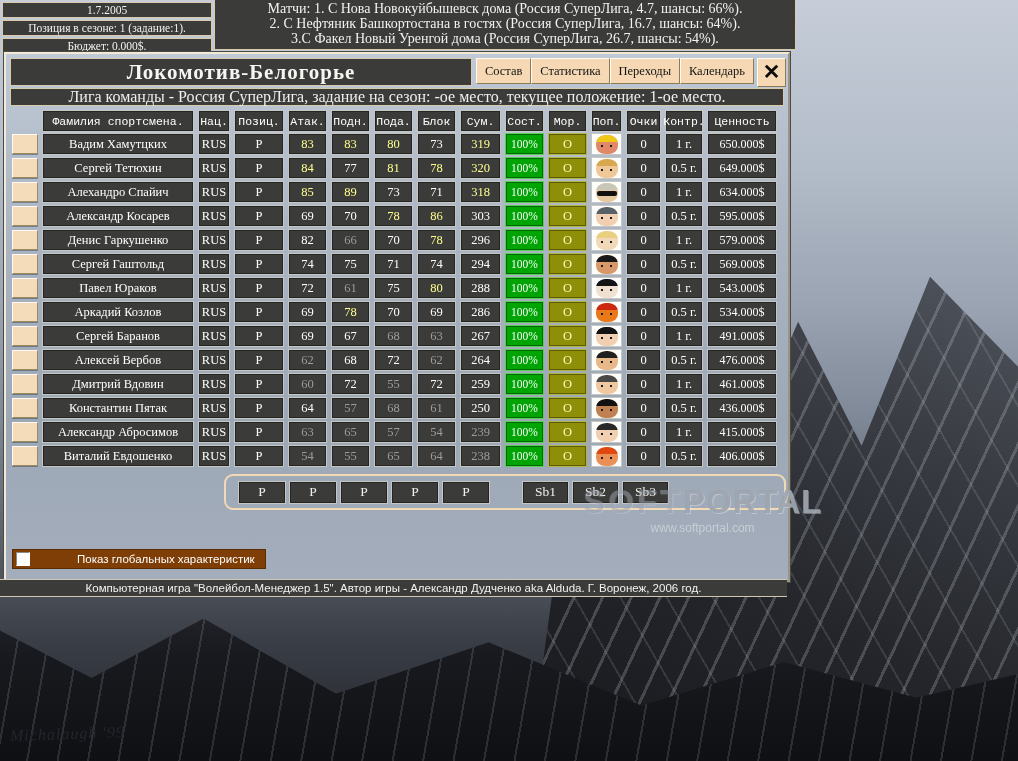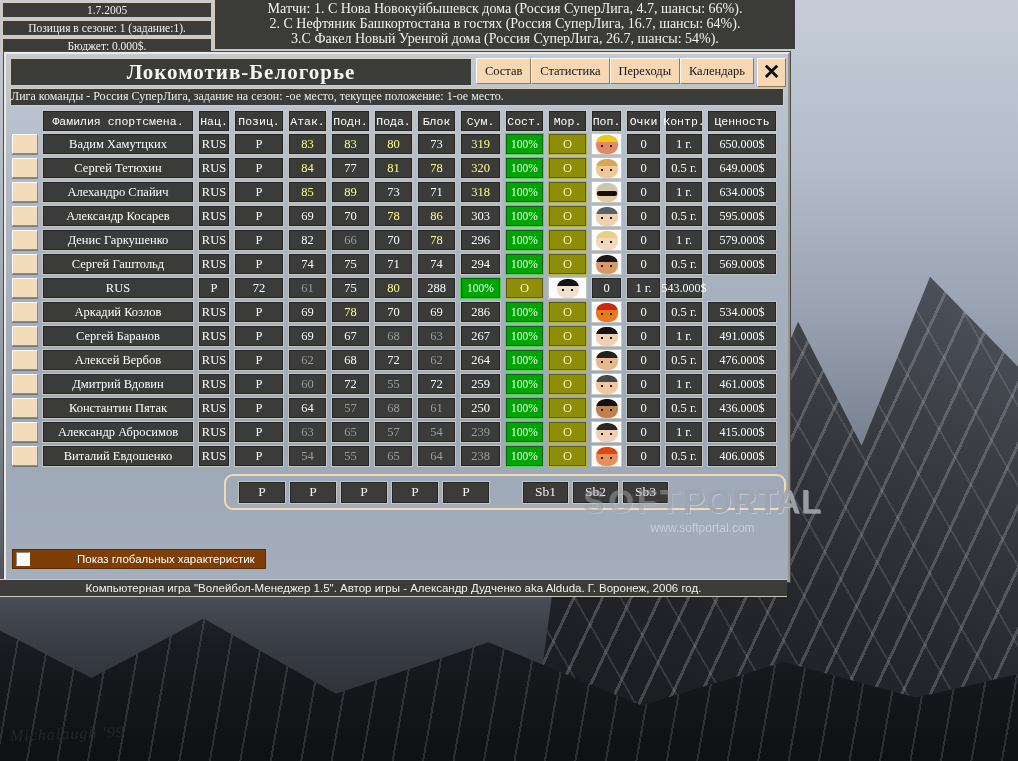--- a/index.html
+++ b/index.html
@@ -35,21 +35,21 @@
   .title{position:absolute;left:4px;top:4px;width:460px;height:26px;background:#3b3b39;
     border:1px solid #d7cba9;color:#f5f5f2;font-size:21px;font-weight:bold;letter-spacing:1px;
     display:flex;align-items:center;justify-content:center;}
   .tabs{position:absolute;left:470px;top:4px;right:34px;height:26px;display:flex;}
   .tab{flex:1 1 auto;background:#f6d9b4;border:1px solid;border-color:#fffbf2 #8d7b55 #8d7b55 #fffbf2;
     color:#141414;font-size:12.5px;display:flex;align-items:center;justify-content:center;cursor:default;}
   .closebtn{position:absolute;right:2px;top:4px;width:27px;height:27px;background:#f6d9b4;
     border:1px solid;border-color:#fffbf2 #8d7b55 #8d7b55 #fffbf2;color:#0c0c0c;
     font-size:21px;font-weight:bold;display:flex;align-items:center;justify-content:center;line-height:1;}
   .leaguebar{position:absolute;left:4px;top:34px;right:4px;height:16px;background:#3b3b39;
-    border:1px solid #d7cba9;color:#efefec;font-size:12px;line-height:15px;text-align:left;}
+    border:1px solid #d7cba9;color:#efefec;font-size:16px;line-height:15px;text-align:center;}
   
   .grid{display:grid;grid-template-columns:26px 152px 32px 50px 39px 39px 39px 39px 41px 39px 39px 31px 35px 38px 70px;
     column-gap:4px;}
   .thead{position:absolute;left:6px;top:56px;font-family:Liberation Mono, monospace;}
   .tbody{position:absolute;left:6px;top:79px;}
   .row{margin-bottom:2px;}
   .hblank{}
   .hcell{height:20px;background:#3b3b39;border:1px solid #c6c6c2;box-shadow:inset 0 0 0 1px #242422;
     color:#fff;font-size:11.5px;display:flex;align-items:center;justify-content:center;white-space:nowrap;}
   .cell{height:20px;background:#3b3b39;border:1px solid #c6c6c2;box-shadow:inset 0 0 0 1px #242422;
@@ -271,20 +271,21 @@
               <div class="hair" style="background: rgb(24, 24, 24);"></div>
               <div class="eye"></div>
             </div>
           </div>
           <div class="cell">0</div>
           <div class="cell">0.5 г.</div>
           <div class="cell val">569.000$</div>
         </div>
         <div class="grid row">
           <div class="selbtn"></div>
+          <div class="cell">Павел Юраков</div>
           <div class="cell">RUS</div>
           <div class="cell">Р</div>
           <div class="cell c-w">72</div>
           <div class="cell c-g">61</div>
           <div class="cell c-w">75</div>
           <div class="cell c-y">80</div>
           <div class="cell c-w">288</div>
           <div class="cell cond">100%</div>
           <div class="cell mor">О</div>
           <div class="cell pop">

